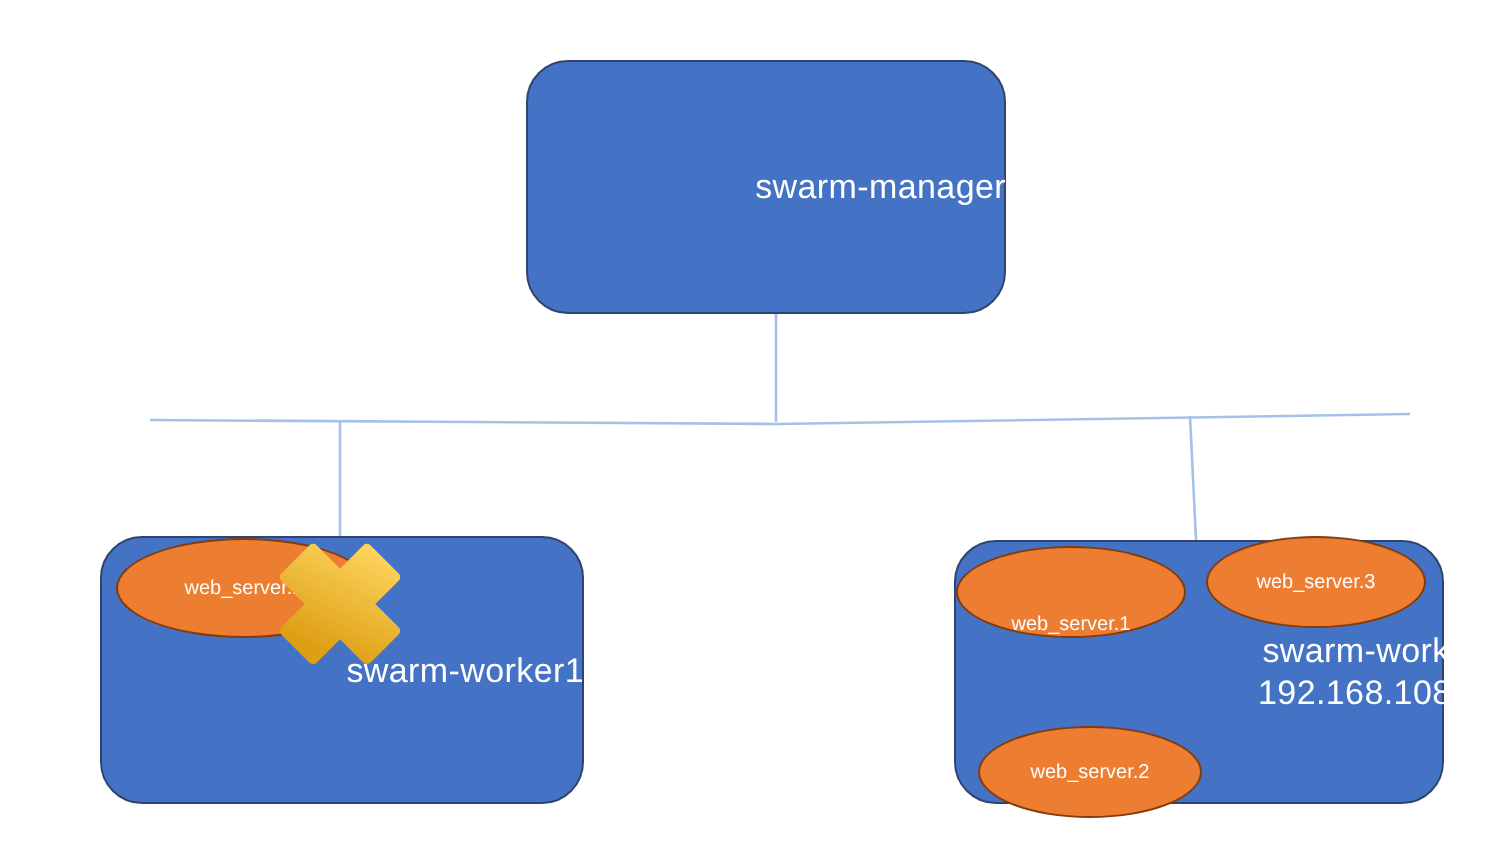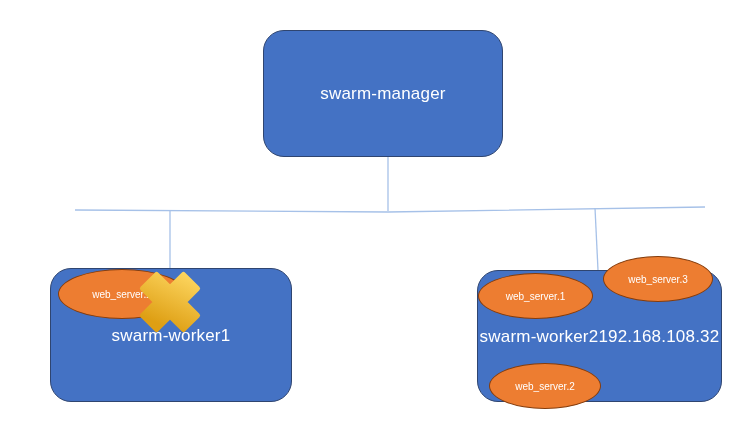--- a/index.html
+++ b/index.html
@@ -18,45 +18,45 @@
   svg.lines{position:absolute;left:0;top:0;z-index:1;}
   .node{
     position:absolute;z-index:2;
     background:var(--node-fill);
     border:1.6px solid var(--node-border);
     border-radius:21px;
     box-sizing:border-box;
   }
   .node-label{
     position:absolute;z-index:5;
-    display:flex;flex-direction:row;justify-content:center;align-items:center;
+    display:flex;flex-direction:column;justify-content:center;align-items:flex-end;
     color:var(--text);font-size:17px;line-height:21px;text-align:center;
     letter-spacing:0.2px;
     pointer-events:none;
   }
   .task{
     position:absolute;z-index:3;
     background:var(--task-fill);
     border:1.8px solid var(--task-border);
     border-radius:50%;
     box-sizing:border-box;
     display:flex;align-items:center;justify-content:center;
     color:var(--text);font-size:10px;
   }
   .x-mark{position:absolute;z-index:4;}
   
   #node-manager{left:263px;top:30px;width:240px;height:127px;}
   #label-manager{left:263px;top:30px;width:240px;height:127px;}
   #node-worker1{left:50px;top:268px;width:242px;height:134px;}
   #label-worker1{left:50px;top:268px;width:242px;height:134px;gap:16px;}
   #node-worker2{left:477px;top:270px;width:245px;height:132px;}
-  #label-worker2{left:477px;top:270px;width:245px;height:132px;}
+  #label-worker2{left:477px;top:270px;width:245px;height:132px;padding-left:28px;}
   #task-w1-2{left:58px;top:269px;width:128px;height:50px;}
-  #task-w2-1{left:478px;top:273px;width:115px;height:46px;}
-  #task-w2-3{left:603px;top:256px;width:110px;height:46px;}
+  #task-w2-1{left:478px;top:273px;width:115px;height:46px;align-items:flex-end;}
+  #task-w2-3{left:603px;top:268px;width:110px;height:46px;}
   #task-w2-2{left:489px;top:363px;width:112px;height:46px;}
   #x-mark{left:137px;top:269px;}
 </style>
 </head>
 <body>
 
 <div class="canvas">
 
   <svg class="lines" width="756" height="424" viewBox="0 0 756 424">
     <line x1="388" y1="157" x2="388" y2="211" stroke="var(--connector)" stroke-width="1.3"></line>

